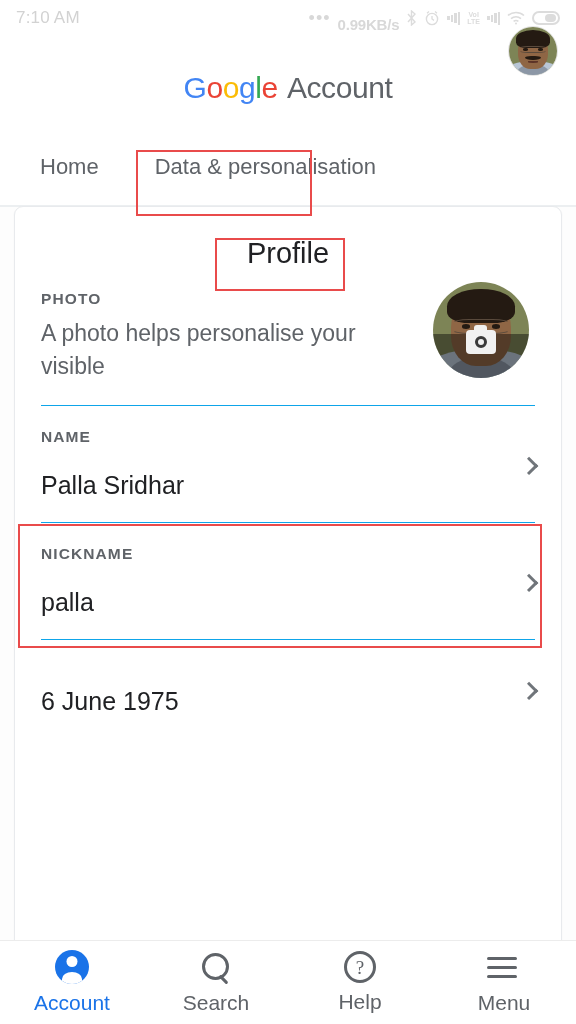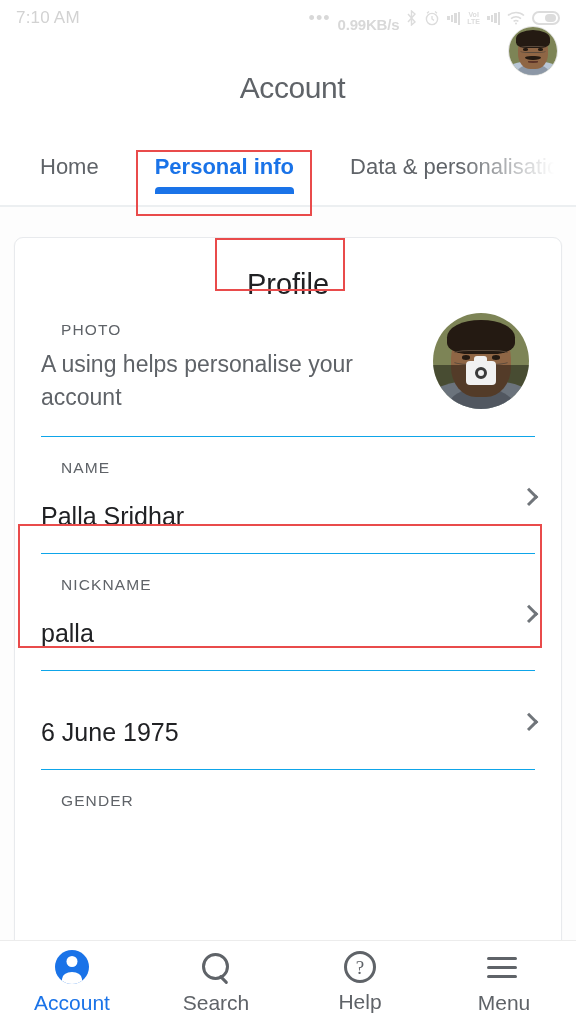--- a/index.html
+++ b/index.html
@@ -121,34 +121,33 @@
   .tabs-fade {
     position: absolute; top: 140px; right: 0; width: 120px; height: 62px;
     background: linear-gradient(to right, rgba(255,255,255,0) 0%, #ffffff 82%);
     pointer-events: none;
   }
   .tabs-sep { position: absolute; top: 205px; left: 0; width: 576px; height: 2px; background: #eceff1; }
   .page-bg { position: absolute; top: 207px; left: 0; width: 576px; height: 817px; background: #fdfdfd; }
 
   
   .card {
-    position: absolute; top: 237px; left: 14px; width: 548px; height: 760px;
+    position: absolute; top: 206px; left: 14px; width: 548px; height: 760px;
     background: #fff; border: 1px solid #e8eaed; border-radius: 9px;
     box-shadow: 0 1px 2px rgba(60,64,67,.06); overflow: hidden;
   }
   .profile-title { text-align: center; font-size: 29px; color: #202124; margin-top: 30px; }
   .intro { font-size: 21.5px; line-height: 31px; color: #5f6368; margin: 26px 26px 0 26px; }
   .intro a { color: #1a73e8; text-decoration: none; }
 
   .row { position: relative; margin: 0 26px; padding: 22px 0 20px 0; }
   .row + .row { border-top: 1px solid #0ea5e9; }
   .row-label {
-    font-size: 15.5px; letter-spacing: 1.1px; font-weight: normal; color: #5f6368;
+    font-size: 15.5px; letter-spacing: 1.1px; font-weight: bold; color: #5f6368;
     text-transform: uppercase;
-    margin-left: 20px;
   }
   .row-value { font-size: 25px; color: #202124; margin-top: 22px; line-height: 34px; }
   .row-sub { font-size: 23px; color: #5f6368; margin-top: 9px; line-height: 33px; max-width: 330px; }
   .chev {
     position: absolute; right: 4px; top: 50%; transform: translateY(-50%);
     width: 13px; height: 13px; border-right: 3px solid #70757a; border-top: 3px solid #70757a;
     rotate: 45deg;
   }
   .photo-row { padding-top: 20px; padding-bottom: 22px; }
   .photo-avatar {
@@ -233,56 +232,55 @@
             <path d="M6.6 10.4A4 4 0 0 1 11.4 10.4" fill="none" stroke="#dcdcdc" stroke-width="1.6"></path>
             <circle cx="9" cy="12.6" r="1" fill="#dcdcdc"></circle>
           </svg>
       </div>
       <div class="si battery"></div>
     </div>
   </div>
 
   <div class="header">
     <div class="brand">
+      <span class="g-logo">
+        <span class="c1">G</span><span class="c2">o</span><span class="c3">o</span><span class="c4">g</span><span class="c5">l</span><span class="c6">e</span>
+      </span>
       <span class="acct">Account</span>
     </div>
   </div>
   <div class="hdr-avatar">
     <div class="face">
       <div class="bg"></div>
         <div class="shirt"></div>
         <div class="shirt2"></div>
       <div class="head"></div>
         <div class="hair"></div>
       <div class="glasses"></div>
         <div class="eye l"></div>
         <div class="eye r"></div>
       <div class="mous"></div>
         <div class="mouth"></div>
     </div>
   </div>
 
   <div class="tabs">
     <div class="tab t-home">Home</div>
-    <div class="tab t-personal">
-      <span>Personal info</span>
-      <span class="tab-underline"></span>
-    </div>
     <div class="tab t-data">Data &amp; personalisation</div>
   </div>
   <div class="tabs-fade"></div>
   <div class="tabs-sep"></div>
   <div class="page-bg"></div>
 
   <div class="card">
     <div class="profile-title">Profile</div>
 
     <div class="row photo-row">
       <div class="row-label">PHOTO</div>
-      <div class="row-sub">A using helps personalise your account</div>
+      <div class="row-sub">A photo helps personalise your visible</div>
       <div class="photo-avatar">
         <div class="face">
           <div class="bg"></div>
             <div class="shirt"></div>
             <div class="shirt2"></div>
           <div class="head"></div>
             <div class="hair"></div>
           <div class="glasses"></div>
             <div class="eye l"></div>
             <div class="eye r"></div>
@@ -306,23 +304,20 @@
       <div class="row-label">NICKNAME</div>
       <div class="row-value">palla</div>
       <span class="chev"></span>
     </div>
 
     <div class="row">
       <div class="row-value">6 June 1975</div>
       <span class="chev"></span>
     </div>
 
-    <div class="row">
-      <div class="row-label">GENDER</div>
-    </div>
   </div>
 
   <div class="annot annot-tab"></div>
   <div class="annot annot-profile"></div>
   <div class="annot annot-name"></div>
 
   <div class="bottomnav">
     <div class="nav-item active">
       <div class="ic ic-account"></div>
       <div class="nav-label">Account</div>

